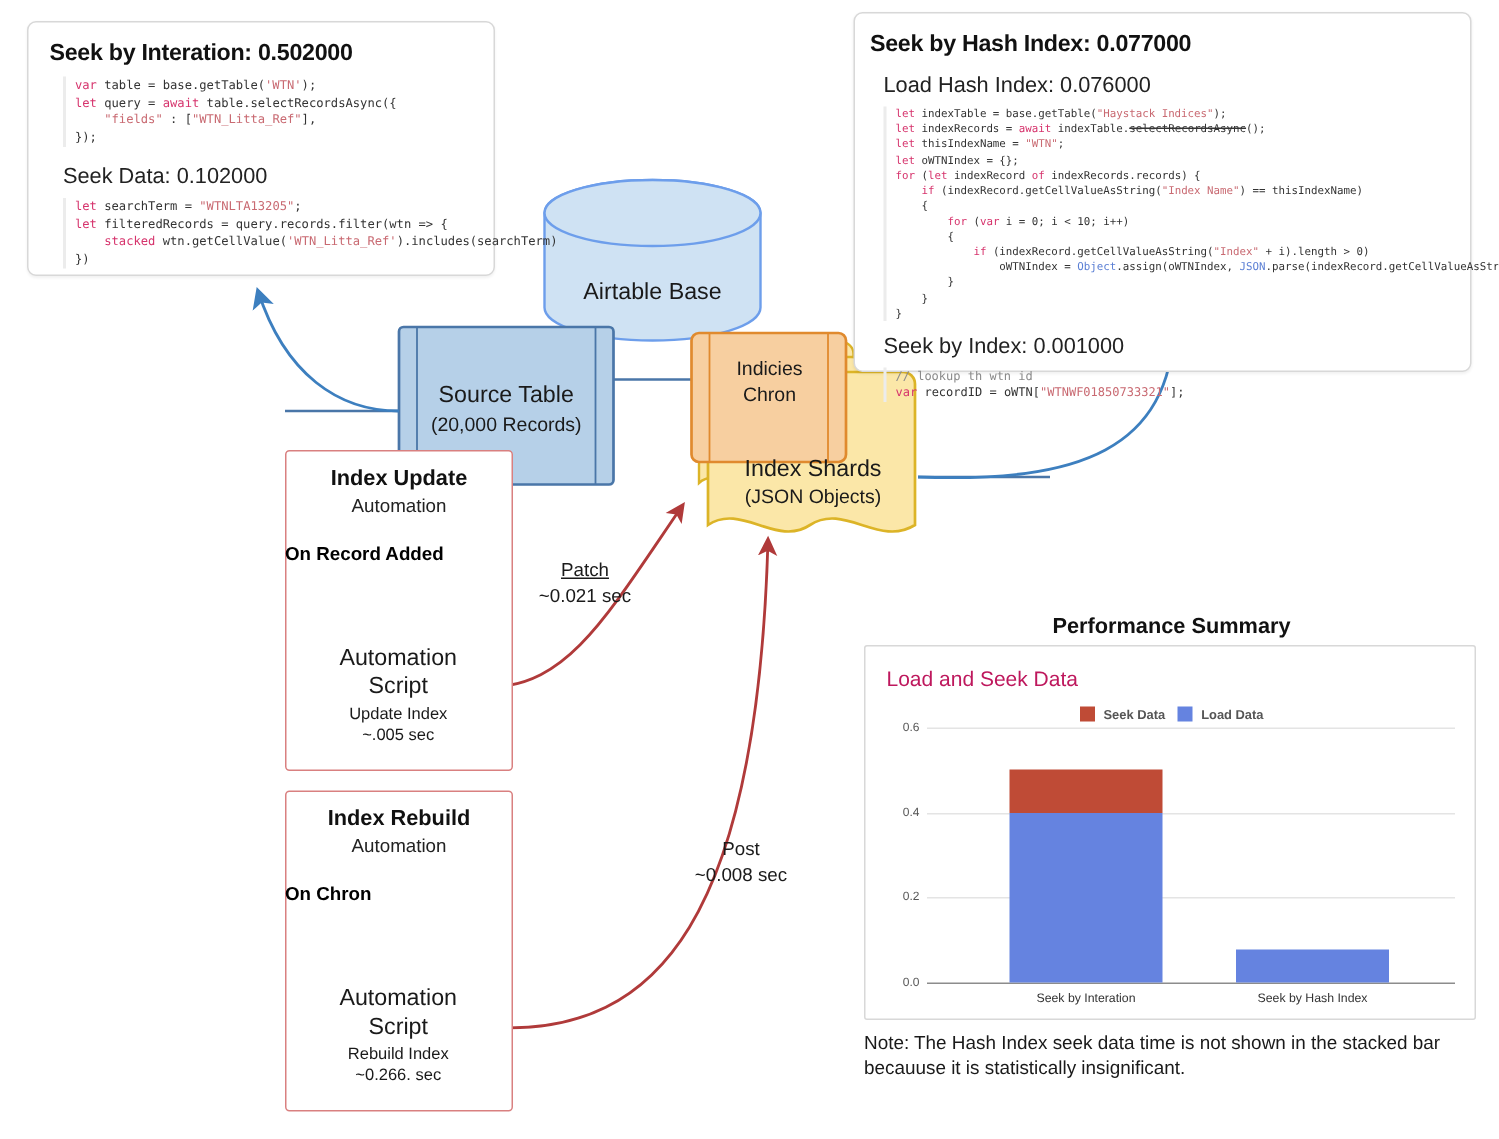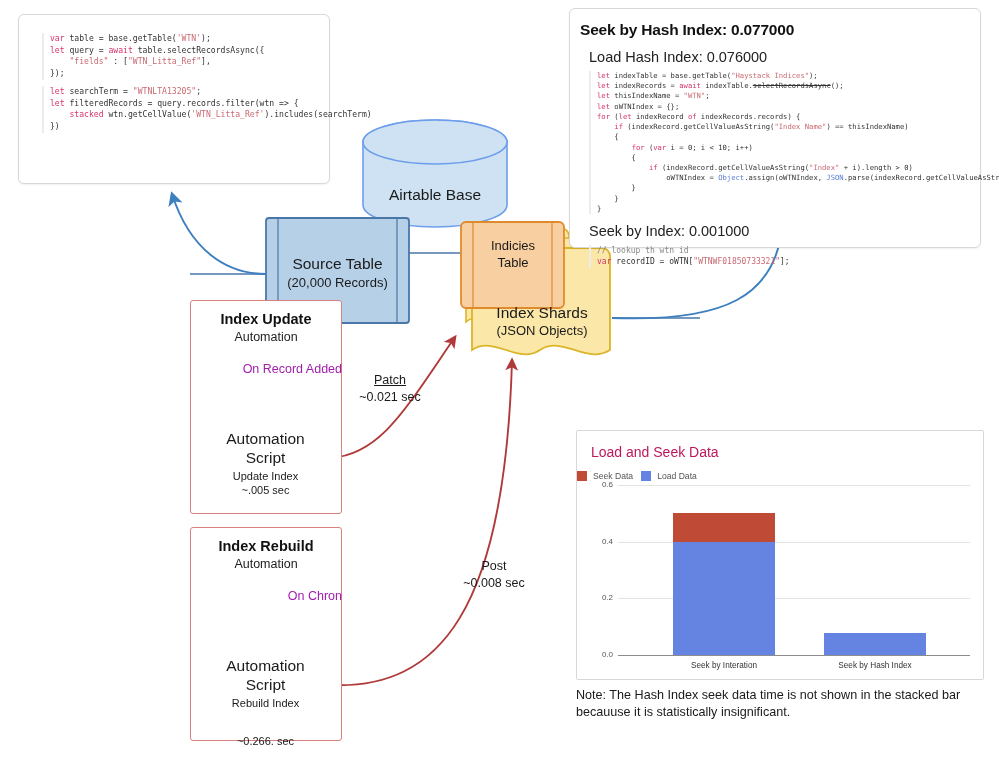--- a/index.html
+++ b/index.html
@@ -69,21 +69,21 @@
   
   .auto-card {
     background: #ffffff;
     border: 1px solid #d98080;
     border-radius: 3px;
   }
   .auto-h {
     font-size: 14.5px; font-weight: bold; color: #111; text-align: center;
   }
   .auto-s { font-size: 12.5px; color: #222; text-align: center; }
-  .auto-trig { font-size: 12.5px; color: #a21caf; text-align: right; }
+  .auto-trig { font-size: 12.5px; color: #000000; text-align: left; font-weight: bold; }
 
   
   .edge-lbl {
     font-size: 12.5px; color: #1a1a1a; text-align: center; line-height: 1.2;
   }
 
   
   .chart-title {
     font-size: 14.5px; font-weight: bold; color: #111; text-align: center;
   }
@@ -168,24 +168,26 @@
     <g>
       <path d="M330,458 C380,455 405,410 455,337" stroke="#b03a3a" stroke-width="1.9" fill="none" marker-end="url(#ah-red)"></path>
     </g>
 
     <g>
       <path d="M330,685 C440,690 505,610 512,360" stroke="#b03a3a" stroke-width="1.9" fill="none" marker-end="url(#ah-red)"></path>
     </g>
   </svg>
 
   <div class="panel abs" style="left:18px; top:14px; width:312px; height:170px; padding:12px 14px 0 14px;">
+    <div class="panel-title">Seek by Interation: 0.502000</div>
     <div class="code big" style="margin-left:9px;"><span class="k">var</span> table = base.getTable(<span class="s">'WTN'</span>);
 <span class="k">let</span> query = <span class="k">await</span> table.selectRecordsAsync({
     <span class="s">"fields"</span> : [<span class="s">"WTN_Litta_Ref"</span>],
 });</div>
+    <div class="sub-title" style="margin-top:12px; margin-left:9px;">Seek Data: 0.102000</div>
     <div class="code big" style="margin-left:9px;"><span class="k">let</span> searchTerm = <span class="s">"WTNLTA13205"</span>;
 <span class="k">let</span> filteredRecords = query.records.filter(wtn =&gt; {
     <span class="k">stacked</span> wtn.getCellValue(<span class="s">'WTN_Litta_Ref'</span>).includes(searchTerm)
 })</div>
   </div>
 
   <div class="panel abs" style="left:569px; top:8px; width:412px; height:240px; padding:12px 14px 0 10px;">
     <div class="panel-title">Seek by Hash Index: 0.077000</div>
     <div class="sub-title" style="margin-top:10px; margin-left:9px;">Load Hash Index: 0.076000</div>
     <div class="code" style="margin-left:9px;"><span class="k">let</span> indexTable = base.getTable(<span class="s">"Haystack Indices"</span>);
@@ -206,54 +208,55 @@
     <div class="code" style="margin-left:9px; font-size:8px;"><span class="cm">// lookup th wtn id</span>
 <span class="k">var</span> recordID = oWTN[<span class="s">"WTNWF01850733321"</span>];</div>
   </div>
 
   <div class="abs shape-txt t18" style="left:363px; top:186px; width:144px;">Airtable Base</div>
 
   <div class="abs shape-txt t18" style="left:266px; top:255px; width:143px;">Source Table</div>
   <div class="abs shape-txt t15" style="left:266px; top:275px; width:143px;">(20,000 Records)</div>
 
   <div class="abs shape-txt t15" style="left:476px; top:238px; width:74px;">Indicies</div>
-  <div class="abs shape-txt t15" style="left:476px; top:255px; width:74px;">Table</div>
+  <div class="abs shape-txt t15" style="left:476px; top:255px; width:74px;">Chron</div>
 
   <div class="abs shape-txt t18" style="left:480px; top:304px; width:124px;">Index Shards</div>
   <div class="abs shape-txt t15" style="left:480px; top:323px; width:124px;">(JSON Objects)</div>
 
   <div class="auto-card abs" style="left:190px; top:300px; width:152px; height:214px;"></div>
   <div class="abs auto-h" style="left:190px; top:311px; width:152px;">Index Update</div>
   <div class="abs auto-s" style="left:190px; top:330px; width:152px;">Automation</div>
   <div class="abs auto-trig" style="left:190px; top:362px; width:152px;">On Record Added</div>
   <div class="abs shape-txt t18" style="left:205px; top:430px; width:121px;">Automation</div>
   <div class="abs shape-txt t18" style="left:205px; top:449px; width:121px;">Script</div>
   <div class="abs shape-txt t12" style="left:205px; top:470px; width:121px;">Update Index</div>
   <div class="abs shape-txt t12" style="left:205px; top:484px; width:121px;">~.005 sec</div>
 
   <div class="auto-card abs" style="left:190px; top:527px; width:152px; height:214px;"></div>
   <div class="abs auto-h" style="left:190px; top:538px; width:152px;">Index Rebuild</div>
   <div class="abs auto-s" style="left:190px; top:557px; width:152px;">Automation</div>
   <div class="abs auto-trig" style="left:190px; top:589px; width:152px;">On Chron</div>
   <div class="abs shape-txt t18" style="left:205px; top:657px; width:121px;">Automation</div>
   <div class="abs shape-txt t18" style="left:205px; top:676px; width:121px;">Script</div>
   <div class="abs shape-txt t12" style="left:205px; top:697px; width:121px;">Rebuild Index</div>
-  <div class="abs shape-txt t12" style="left:205px; top:711px; width:121px;margin-top:24px;">~0.266. sec</div>
+  <div class="abs shape-txt t12" style="left:205px; top:711px; width:121px;">~0.266. sec</div>
 
   <div class="abs edge-lbl" style="left:344px; top:373px; width:92px;text-decoration:underline;">Patch</div>
   <div class="abs edge-lbl" style="left:344px; top:390px; width:92px;">~0.021 sec</div>
 
   <div class="abs edge-lbl" style="left:448px; top:559px; width:92px;">Post</div>
   <div class="abs edge-lbl" style="left:448px; top:576px; width:92px;">~0.008 sec</div>
 
+  <div class="abs chart-title" style="left:576px; top:410px; width:410px;">Performance Summary</div>
 
   <div class="chart-box abs" style="left:576px; top:430px; width:408px; height:250px;">
     <div class="chart-sub" style="position:absolute; left:14px; top:13px;">Load and Seek Data</div>
 
-    <div style="position:absolute; left:0; top:40px; width:408px; display:flex; gap:8px; align-items:center;">
+    <div style="position:absolute; left:0; top:40px; width:408px; display:flex; justify-content:center; gap:8px; align-items:center;font-weight:bold;">
       <span style="display:flex; align-items:center; gap:6px;">
         <span style="width:10px;height:10px;background:#bf4b36;display:inline-block;"></span>
         <span class="legend-txt">Seek Data</span>
       </span>
       <span style="display:flex; align-items:center; gap:6px;">
         <span style="width:10px;height:10px;background:#6583e0;display:inline-block;"></span>
         <span class="legend-txt">Load Data</span>
       </span>
     </div>
 

